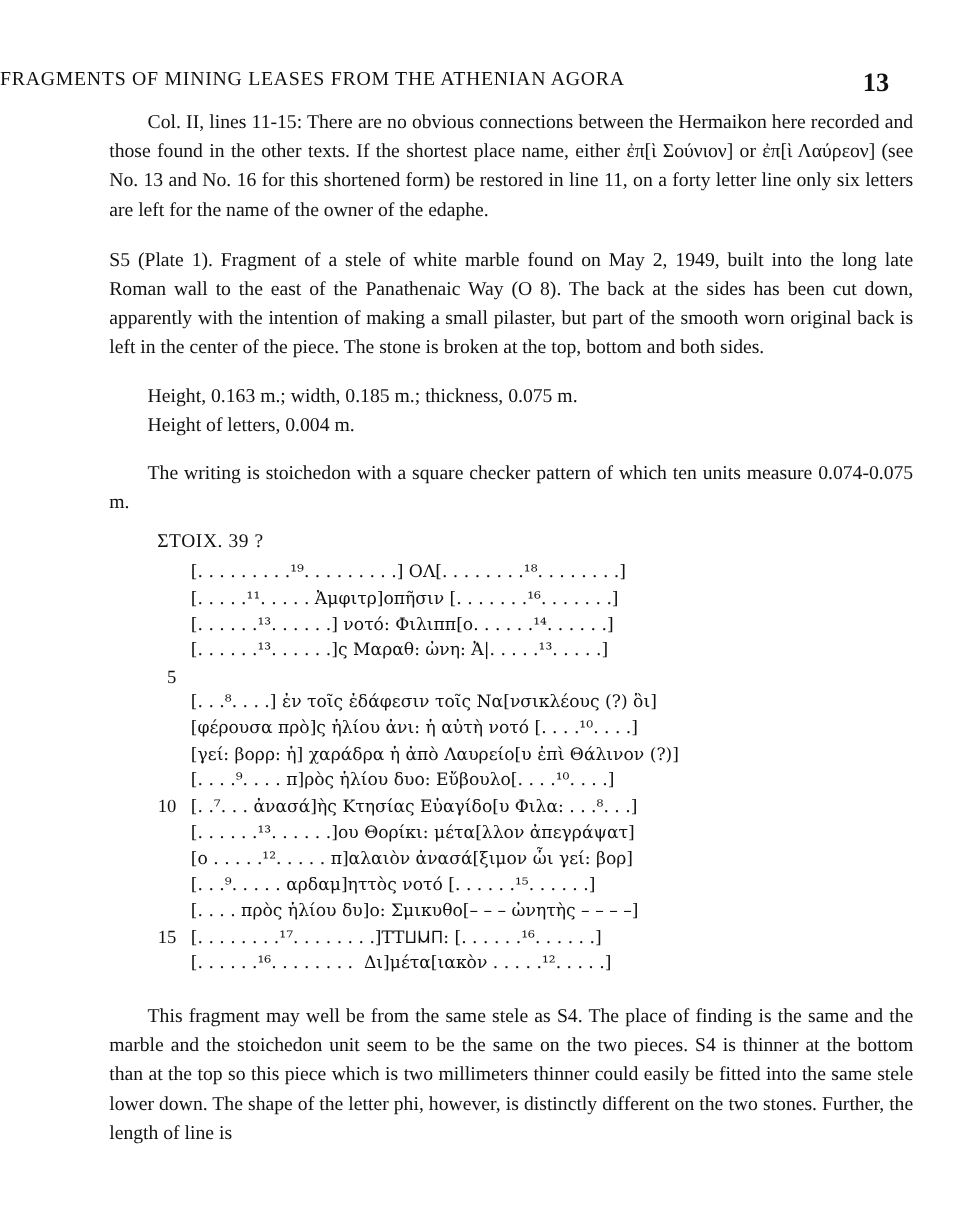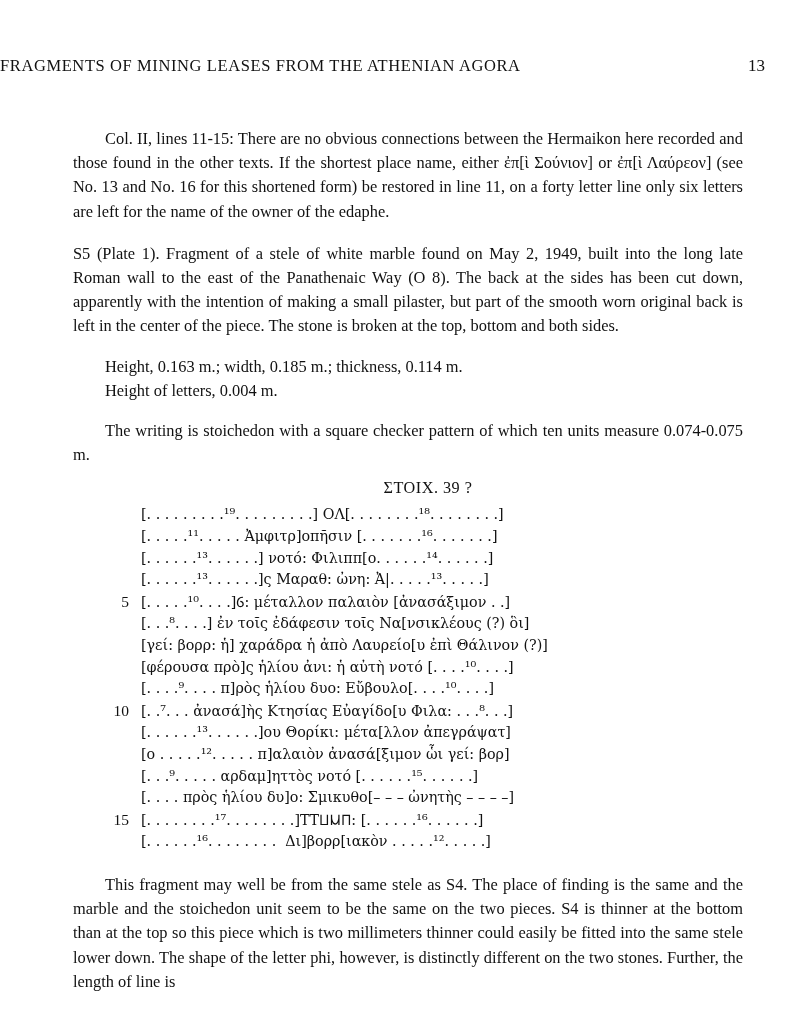--- a/index.html
+++ b/index.html
@@ -34,31 +34,30 @@
   }
   .running-head .rh-title {
     font-size: 16.5px;
     letter-spacing: 0.6px;
     font-variant: small-caps;
     text-transform: uppercase;
     white-space: nowrap;
   }
   .running-head .rh-page {
     position: absolute;
-    right: 40px;
+    right: 64px;
     top: 0;
-    font-size: 17px;
-    font-weight: normal;
+    font-size: 22px;
+    font-weight: bold;
   }
   .content {
     position: absolute;
-    left: 73px;
+    left: 91px;
     top: 90px;
     width: 670px;
-    margin-top: 37px;
   }
   p.para {
     margin: 0 0 0 0;
     font-size: 16.4px;
     line-height: 24.2px;
     text-align: justify;
   }
   p.para.indent {
     text-indent: 32px;
   }
@@ -73,21 +72,21 @@
 
   .measures {
     margin: 0;
     padding: 0 0 0 32px;
     font-size: 16.4px;
     line-height: 24.2px;
   }
   .measures div { white-space: nowrap; }
 
   .stoich-head {
-    text-align: center;
+    text-align: left;
     font-size: 16.2px;
     letter-spacing: 0.5px;
     margin: 0;
     padding-left: 40px;
   }
 
   .inscription {
     margin: 6px 0 0 0;
     font-family: "DejaVu Serif", serif;
     font-size: 14.3px;
@@ -124,21 +123,21 @@
 
     <p class="para indent">Col. II, lines 11-15: There are no obvious connections between the Hermaikon here recorded and those found in the other texts. If the shortest place name, either ἐπ[ὶ Σούνιον] or ἐπ[ὶ Λαύρεον] (see No. 13 and No. 16 for this shortened form) be restored in line 11, on a forty letter line only six letters are left for the name of the owner of the edaphe.</p>
 
     <div class="gap-18"></div>
 
     <p class="para"><span class="catnum">S5</span> <span>(Plate 1). Fragment of a stele of white marble found on May 2, 1949, built into the long late Roman wall to the east of the Panathenaic Way (O 8). The back at the sides has been cut down, apparently with the intention of making a small pilaster, but part of the smooth worn original back is left in the center of the piece. The stone is broken at the top, bottom and both sides.</span></p>
 
     <div class="gap-16"></div>
 
     <div class="measures">
-      <div>Height, 0.163 m.; width, 0.185 m.; thickness, 0.114 m.</div>
+      <div>Height, 0.163 m.; width, 0.185 m.; thickness, 0.075 m.</div>
       <div>Height of letters, 0.004 m.</div>
     </div>
 
     <div class="gap-16"></div>
 
     <p class="para indent">The writing is stoichedon with a square checker pattern of which ten units measure 0.074-0.075 m.</p>
 
     <div class="gap-12"></div>
 
     <p class="stoich-head">ΣΤΟΙΧ. 39 ?</p>
@@ -155,33 +154,32 @@
       <div class="ins-row">
           <span class="ins-num"></span>
           <span class="ins-text">[. . . . . .¹³. . . . . .] νοτό: Φιλιππ[ο. . . . . .¹⁴. . . . . .]</span>
         </div>
       <div class="ins-row">
           <span class="ins-num"></span>
           <span class="ins-text">[. . . . . .¹³. . . . . .]ς Μαραθ: ὠνη: Ἀ|. . . . .¹³. . . . .]</span>
         </div>
       <div class="ins-row">
           <span class="ins-num">5</span>
-          <span class="ins-text">[. . . . .¹⁰. . . .]Ⳓ: μέταλλον παλαιὸν [ἀνασάξιμον . .]</span>
         </div>
       <div class="ins-row">
           <span class="ins-num"></span>
           <span class="ins-text">[. . .⁸. . . .] ἐν τοῖς ἐδάφεσιν τοῖς Να[νσικλέους (?) ὃι]</span>
         </div>
       <div class="ins-row">
           <span class="ins-num"></span>
+          <span class="ins-text">[φέρουσα πρὸ]ς ἡλίου ἀνι: ἡ αὐτὴ νοτό [. . . .¹⁰. . . .]</span>
+        </div>
+      <div class="ins-row">
+          <span class="ins-num"></span>
           <span class="ins-text">[γεί: βορρ: ἡ] χαράδρα ἡ ἀπὸ Λαυρείο[υ ἐπὶ Θάλινον (?)]</span>
-        </div>
-      <div class="ins-row">
-          <span class="ins-num"></span>
-          <span class="ins-text">[φέρουσα πρὸ]ς ἡλίου ἀνι: ἡ αὐτὴ νοτό [. . . .¹⁰. . . .]</span>
         </div>
       <div class="ins-row">
           <span class="ins-num"></span>
           <span class="ins-text">[. . . .⁹. . . . π]ρὸς ἡλίου δυο: Εὔβουλο[. . . .¹⁰. . . .]</span>
         </div>
       <div class="ins-row">
           <span class="ins-num">10</span>
           <span class="ins-text">[. .⁷. . . ἀνασά]ὴς Κτησίας Εὐαγίδο[υ Φιλα: . . .⁸. . .]</span>
         </div>
       <div class="ins-row">
@@ -199,21 +197,21 @@
       <div class="ins-row">
           <span class="ins-num"></span>
           <span class="ins-text">[. . . . πρὸς ἡλίου δυ]ο: Σμικυθο[– – – ὠνητὴς – – – –]</span>
         </div>
       <div class="ins-row">
           <span class="ins-num">15</span>
           <span class="ins-text">[. . . . . . . .¹⁷. . . . . . . .]ΤΤⳘⲘⲠ: [. . . . . .¹⁶. . . . . .]</span>
         </div>
       <div class="ins-row">
           <span class="ins-num"></span>
-          <span class="ins-text">[. . . . . .¹⁶. . . . . . . .  Δι]βορρ[ιακὸν . . . . .¹². . . . .]</span>
+          <span class="ins-text">[. . . . . .¹⁶. . . . . . . .  Δι]μέτα[ιακὸν . . . . .¹². . . . .]</span>
         </div>
     </div>
 
     <div class="gap-20"></div>
 
     <p class="para indent">This fragment may well be from the same stele as S4. The place of finding is the same and the marble and the stoichedon unit seem to be the same on the two pieces. S4 is thinner at the bottom than at the top so this piece which is two millimeters thinner could easily be fitted into the same stele lower down. The shape of the letter phi, however, is distinctly different on the two stones. Further, the length of line is</p>
 
   </div>
 </div>
 

